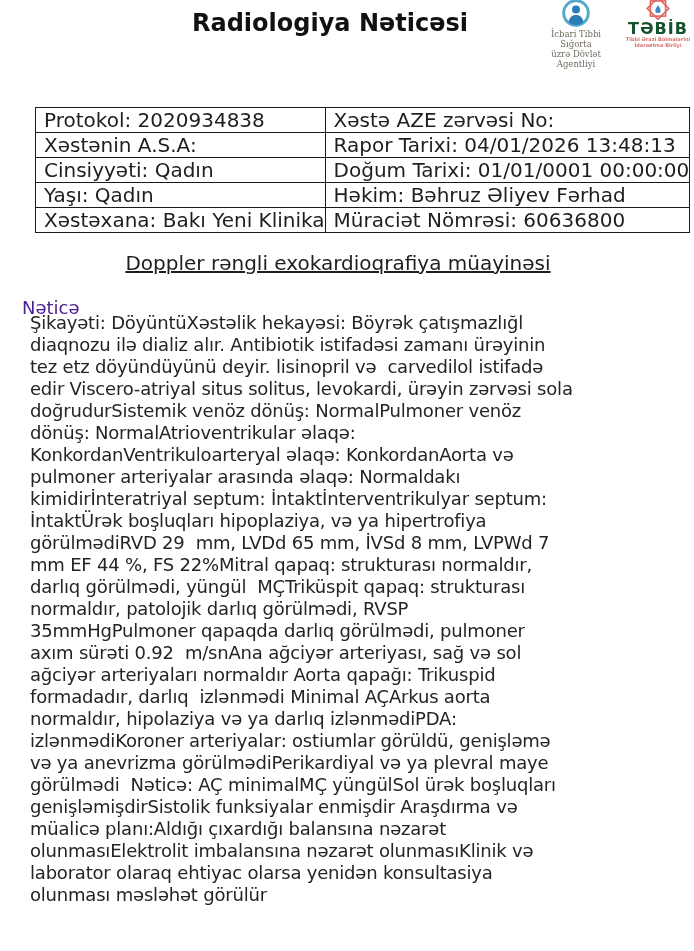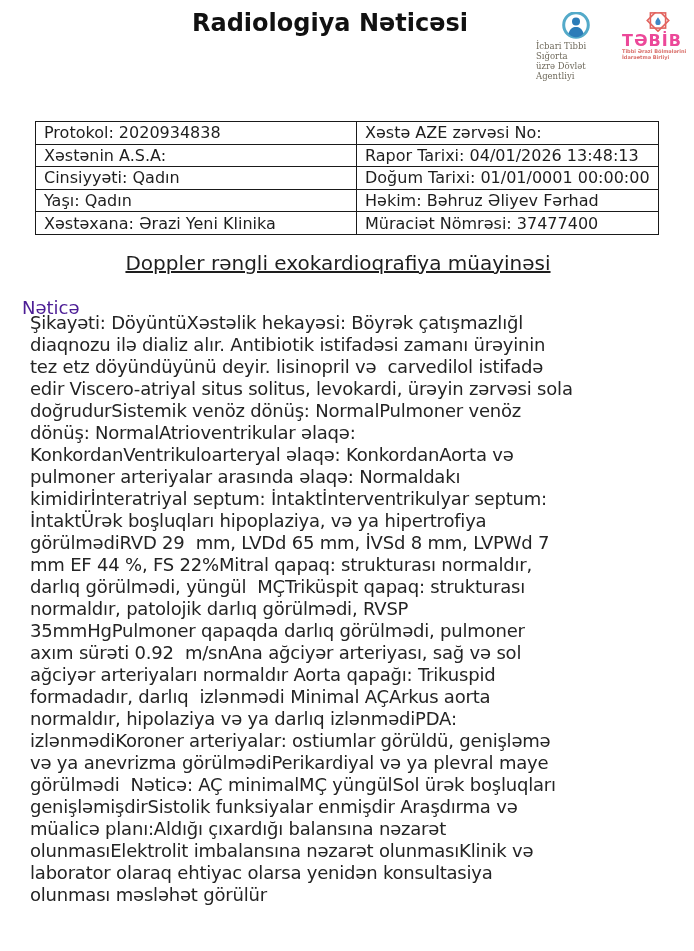--- a/index.html
+++ b/index.html
@@ -11,41 +11,41 @@
     color:#242424;
     overflow:hidden;
   }
   
   .report-title{
     position:absolute;top:9px;left:0;width:660px;
     text-align:center;
     font-size:24px;font-weight:bold;color:#111;
     letter-spacing:0;
   }
-  .logo{position:absolute;top:12px;}
+  .logo{position:absolute;top:0;text-align:center;}
   .logo-insurance{left:536px;width:80px;}
   .logo-insurance svg{display:block;margin:0 auto;}
   .ins-line{
     font-family:"DejaVu Serif",serif;
     font-size:8.5px;line-height:10px;color:#6f6a5c;
   }
   .logo-tabib{left:622px;width:72px;}
   .logo-tabib svg{display:block;margin:0 auto;}
   .tabib-word{
-    font-size:16px;font-weight:bold;color:#ec4899;
+    font-size:16px;font-weight:bold;color:#14532d;
     letter-spacing:1px;line-height:17px;
   }
   .tabib-sub{
     font-size:5px;line-height:5.5px;color:#d9706b;font-weight:bold;
   }
   
   table.patient{
     position:absolute;top:107px;left:35px;
     width:624px;border-collapse:collapse;
-    font-size:16px;color:#1e1e1e;margin-top:14px;
+    font-size:20px;color:#1e1e1e;
   }
   table.patient td{
     border:1.4px solid #1a1a1a;
     height:21.6px;padding:0 0 0 8px;
     vertical-align:middle;white-space:nowrap;
   }
   td.col-left{width:312px;}
   
   .exam-title{
     position:absolute;top:251px;left:8px;width:660px;
@@ -104,22 +104,22 @@
       </tr>
       <tr>
         <td class="col-left">Cinsiyyəti: Qadın</td>
         <td class="col-right">Doğum Tarixi: 01/01/0001 00:00:00</td>
       </tr>
       <tr>
         <td class="col-left">Yaşı: Qadın</td>
         <td class="col-right">Həkim: Bəhruz Əliyev Fərhad</td>
       </tr>
       <tr>
-        <td class="col-left">Xəstəxana: Ərazi Yeni Klinika</td>
-        <td class="col-right">Müraciət Nömrəsi: 37477400</td>
+        <td class="col-left">Xəstəxana: Bakı Yeni Klinika</td>
+        <td class="col-right">Müraciət Nömrəsi: 60636800</td>
       </tr>
     </tbody>
   </table>
 
   <div class="exam-title">Doppler rəngli exokardioqrafiya müayinəsi</div>
 
   <div class="section-label">Nəticə</div>
   <div class="report-body">Şikayəti: DöyüntüXəstəlik hekayəsi: Böyrək çatışmazlığl
 diaqnozu ilə dializ alır. Antibiotik istifadəsi zamanı ürəyinin
 tez etz döyündüyünü deyir. lisinopril və  carvedilol istifadə

